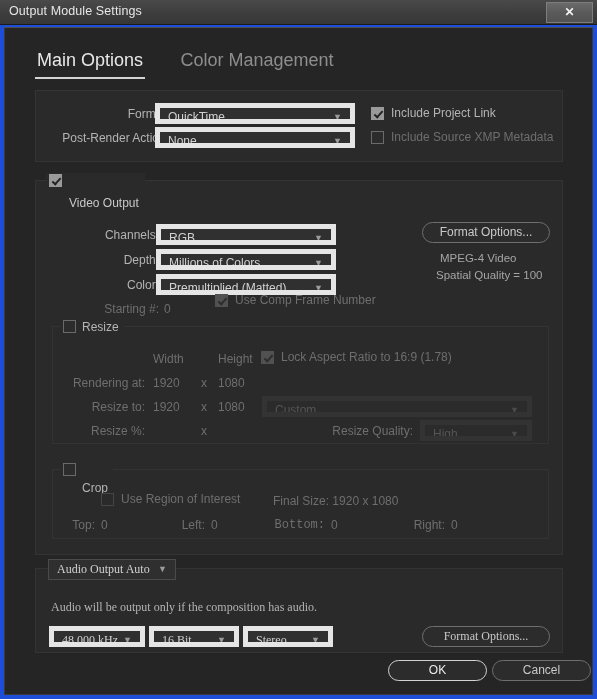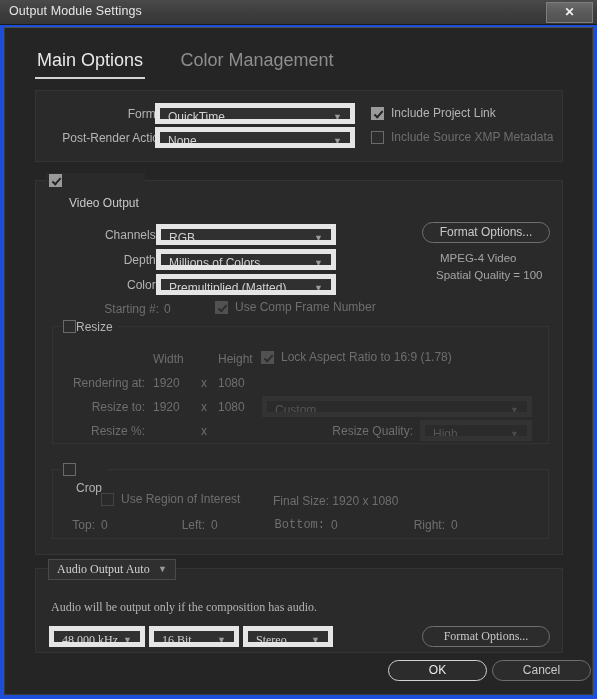--- a/index.html
+++ b/index.html
@@ -111,20 +111,21 @@
     background: transparent;
   }
   .fieldset-legend {
     position: absolute;
     top: -8px;
     left: 8px;
     background: #2a2a2a;
     padding: 0 5px 0 2px;
     display: flex;
     align-items: center;
+    gap: 6px;
     height: 15px;
     font-size: 12px;
   }
 
   
   .lbl {
     position: absolute;
     font-size: 12px;
     color: #b4b4b4;
     white-space: nowrap;
@@ -304,21 +305,21 @@
       </div>
 
       <div class="lbl right" style="left:40px; top:97px; width:83px;">Color:</div>
       <div class="select" style="left:120px; top:93px; width:180px;">
         <span>Premultiplied (Matted)</span>
         <span class="chev">▼</span>
       </div>
 
       <div class="lbl right dim" style="left:40px; top:121px; width:83px;">Starting #:</div>
       <div class="val" style="left:128px; top:121px;">0</div>
-      <div class="cbrow" style="left:179px; top:119px;">
+      <div class="cbrow" style="left:179px; top:112px;">
         <span class="cb checked disabled"></span>
         <span class="lbl dim" style="position:static;">Use Comp Frame Number</span>
       </div>
 
       <div class="pill" style="left:386px; top:41px; width:128px; height:21px; line-height:19px;">Format Options...</div>
       <div class="infoline" style="left:388px; top:71px;margin-left:16px;">MPEG-4 Video</div>
       <div class="infoline" style="left:400px; top:88px;">Spatial Quality = 100</div>
 
       <div class="fieldset" style="left:16px; top:145px; width:497px; height:118px;">
         <div class="fieldset-legend">

